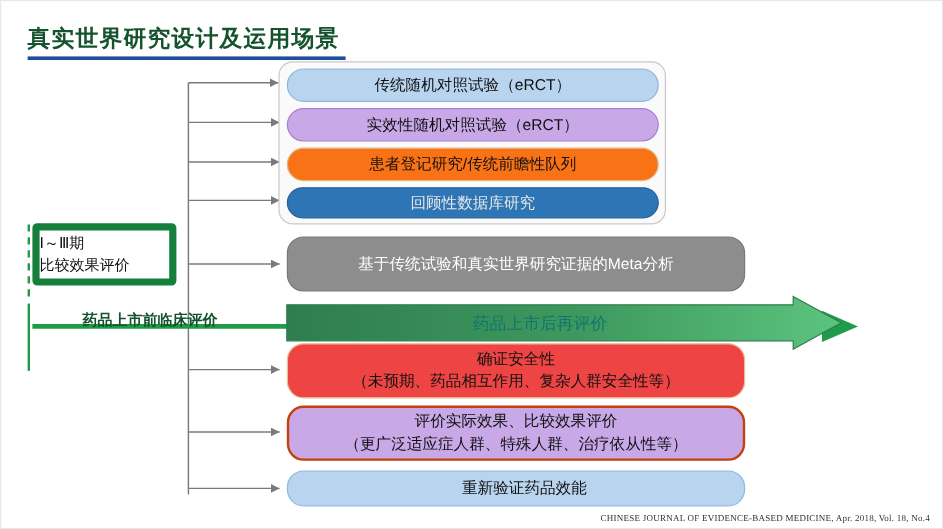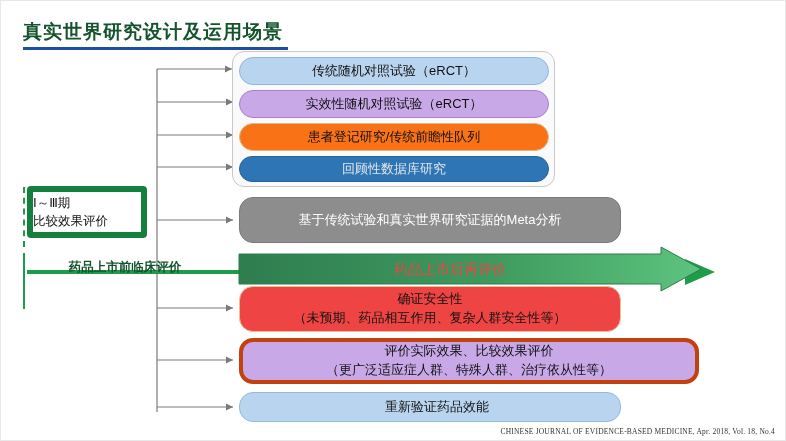--- a/index.html
+++ b/index.html
@@ -56,21 +56,21 @@
     border-radius:12px;
     background:#fafafa;
     box-sizing:border-box;
   }
   .b-erct{ left:238px; top:56px;  width:310px; height:28px; background:#b9d4ee; border:1px solid #8fb7dd;}
   .b-prct{ left:238px; top:89px;  width:310px; height:28px; background:#c9a8e8; border:1px solid #a87fd0;}
   .b-reg { left:238px; top:122px; width:310px; height:28px; background:#f97316; border:1px solid #e0b887;}
   .b-db  { left:238px; top:155px; width:310px; height:26px; background:#2e75b6; border:1px solid #24629b; color:#e5e5e5;}
   .b-meta{ left:238px; top:196px; width:382px; height:46px; background:#8d8d8d; color:#ffffff; border:1px solid #7a7a7a;}
   .b-safe{ left:238px; top:285px; width:382px; height:46px; background:#ef4444; border:1px solid #e6c096;}
-  .b-eff { left:238px; top:337px; width:460px; height:46px; background:#c9a8e8; border:4px solid #c2410c;}
+  .b-eff { left:238px; top:337px; width:382px; height:46px; background:#c9a8e8; border:2px solid #c2410c;}
   .b-val { left:238px; top:391px; width:382px; height:30px; background:#b9d4ee; border:1px solid #94b9dd;padding-left:20px;}
 
   
   .stage-box{
     position:absolute;
     left:26px;top:185px;
     width:120px;height:52px;
     border:6px solid #15803d;
     border-radius:4px;
     background:#ffffff;
@@ -179,21 +179,21 @@
   <div class="box b-prct">实效性随机对照试验（eRCT）</div>
   <div class="box b-reg">患者登记研究/传统前瞻性队列</div>
   <div class="box b-db">回顾性数据库研究</div>
 
   <div class="box b-meta two-line">
     <div>
       <span class="line1">基于传统试验和真实世界研究证据的Meta分析</span>
     </div>
   </div>
 
-  <div class="box" style="left:238px;top:253px;width:422px;height:30px;background:transparent;border:none;color:#ef4444;font-weight:normal;font-size:14px;">药品上市后再评价</div>
+  <div class="box" style="left:238px;top:253px;width:422px;height:30px;background:transparent;border:none;color:#0f766e;font-weight:normal;font-size:14px;">药品上市后再评价</div>
 
   <div class="box b-safe two-line">
     <div>
       <span class="line1">确证安全性</span>
       <span class="line2">（未预期、药品相互作用、复杂人群安全性等）</span>
     </div>
   </div>
 
   <div class="box b-eff two-line">
     <div>

